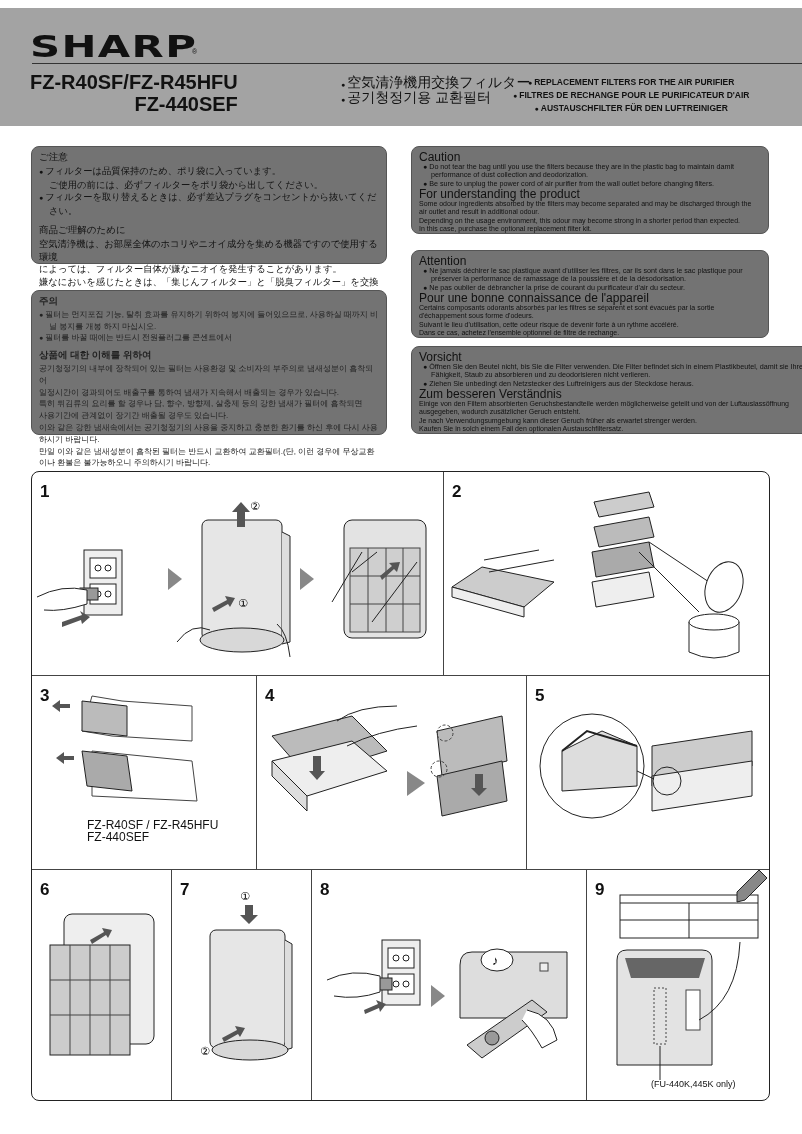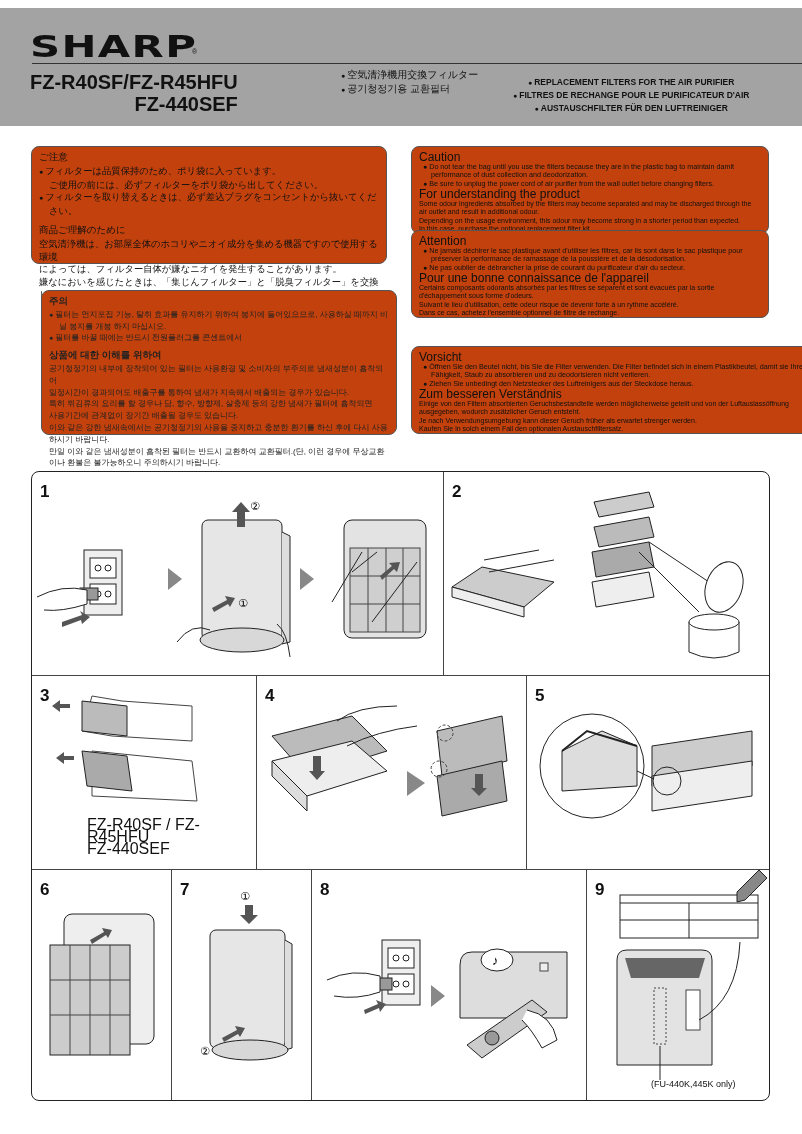--- a/index.html
+++ b/index.html
@@ -4,42 +4,42 @@
 <style>
   * { box-sizing: border-box; margin: 0; padding: 0; }
   html, body { width: 802px; height: 1134px; background: #fff; overflow: hidden; }
   body { font-family: "Liberation Sans", "DejaVu Sans", sans-serif; color: #111; position: relative; }
 
   .header { position: absolute; left: 0; top: 0; width: 802px; height: 118px; background: #a3a3a3; margin-top: 8px; }
   .logo { position: absolute; left: 30px; top: 20px; font-family: "DejaVu Sans", sans-serif; font-weight: bold; font-size: 31px; letter-spacing: 1px; color: #111; transform: scaleX(1.35); transform-origin: left top; }
   .logo-r { position: absolute; left: 192px; top: 40px; font-size: 7px; }
   .header-rule { position: absolute; left: 32px; top: 55px; width: 770px; height: 1px; background: #333; }
   .model-title { position: absolute; left: 30px; top: 63px; font-weight: bold; font-size: 20px; line-height: 22px; color: #111; text-align: right; }
-  .jp-ko-list { position: absolute; left: 341px; top: 60px; font-size: 10px; line-height: 13px; }
+  .jp-ko-list { position: absolute; left: 341px; top: 68px; font-size: 14px; line-height: 13px; }
   .en-list { position: absolute; left: 513px; top: 68px; font-size: 8.5px; font-weight: bold; line-height: 12px; text-align: center; }
   .bullet::before { content: "● "; font-size: 7px; }
 
-  .box { position: absolute; border: 1px solid #555; border-radius: 8px; background: #c2410c; padding: 4px 7px; }
+  .box { position: absolute; border: 1px solid #555; border-radius: 8px; background: #737373; padding: 4px 7px; }
   .box-jp { left: 31px; top: 146px; width: 356px; height: 118px; font-size: 9.3px; line-height: 12.8px; }
-  .box-ko { left: 31px; top: 290px; width: 356px; height: 145px; font-size: 8px; line-height: 11.8px; color: #222; margin-left: 10px; }
+  .box-ko { left: 31px; top: 290px; width: 356px; height: 145px; font-size: 8px; line-height: 11.8px; color: #222; }
   .box-en { left: 411px; top: 146px; width: 358px; height: 88px; }
-  .box-fr { left: 411px; top: 230px; width: 358px; height: 88px; }
+  .box-fr { left: 411px; top: 250px; width: 358px; height: 88px; }
   .box-de { left: 411px; top: 346px; width: 404px; height: 88px; }
   .bh { font-weight: normal; font-size: 12px; line-height: 12px; }
   .bli { font-size: 7.2px; line-height: 8.3px; padding-left: 12px; text-indent: -8px; }
   .bp { font-size: 7px; line-height: 8.5px; }
   .jp-head { font-size: 9.5px; margin-bottom: 1px; }
   .jp-li { padding-left: 10px; text-indent: -10px; }
   .jp-gap { height: 6px; }
   .ko-head { font-weight: bold; font-size: 9.5px; margin-bottom: 2px; }
 
   .steps { position: absolute; left: 31px; top: 471px; width: 739px; height: 630px; border: 1.5px solid #222; border-radius: 8px; overflow: hidden; }
   .cell { position: absolute; border-right: 1px solid #444; border-bottom: 1px solid #444; }
   .step-num { position: absolute; left: 8px; top: 10px; font-weight: bold; font-size: 17px; }
-  .caption { position: absolute; font-size: 16px; line-height: 12px; }
+  .caption { position: absolute; font-size: 12px; line-height: 12px; }
   .tri { position: absolute; width: 0; height: 0; border-top: 11px solid transparent; border-bottom: 11px solid transparent; border-left: 14px solid #888; }
   svg { position: absolute; overflow: visible; }
 </style>
 </head>
 <body>
 
 <div class="header">
   <div class="logo">SHARP</div>
   <div class="logo-r">®</div>
   <div class="header-rule"></div>

